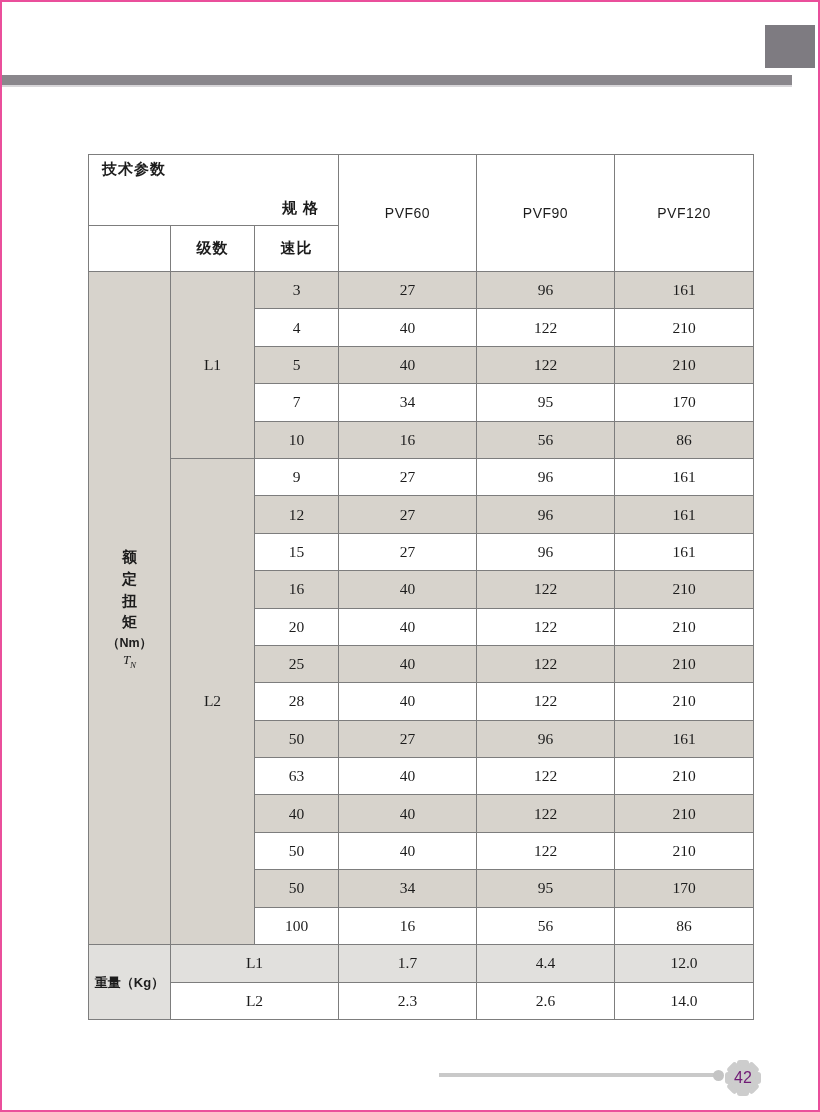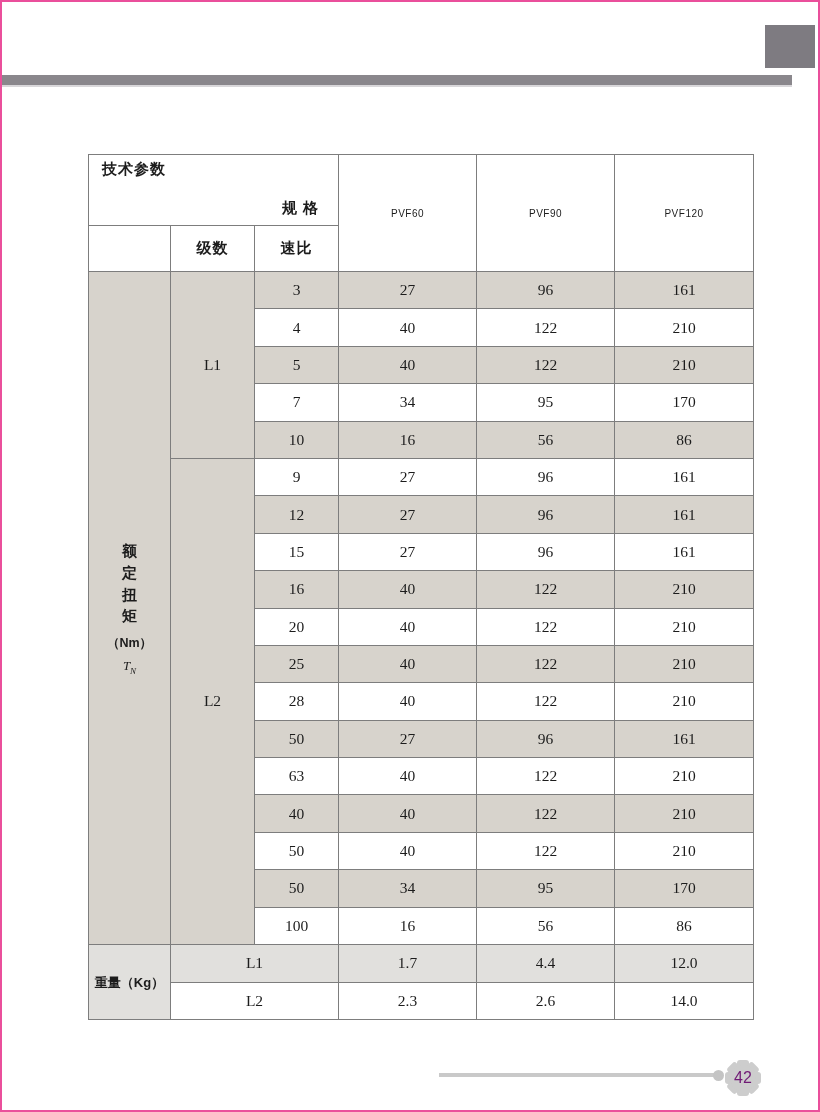--- a/index.html
+++ b/index.html
@@ -14,39 +14,39 @@
   .top-square{position:absolute;left:763px;top:23px;width:50px;height:43px;
               background:#7e7b81;}
 
   
   .tbl-wrap{position:absolute;left:86px;top:152px;}
   table{border-collapse:collapse;table-layout:fixed;width:665px;}
   td{border:1px solid #7d7d7d;text-align:center;vertical-align:middle;
      padding:0;font-size:15px;overflow:hidden;}
   .num{font-family:"Liberation Serif",serif;font-size:15.5px;}
   .cn{font-weight:bold;font-size:15px;letter-spacing:1px;}
-  .model{font-size:10px;letter-spacing:0.5px;}
+  .model{font-size:14px;letter-spacing:0.5px;}
   tr.hr1{height:71px;} tr.hr2{height:46px;}
   tr.dr{height:37.4px;} tr.wr{height:37.5px;}
 
   tr.sh td{background:#d7d3cc;}
   tr.wsh td{background:#e1e0dd;}
   td.c-stage{background:#d7d3cc;}
   td.c-lt{background:#e4e4e2;}
   td.c-white{background:#ffffff;}
 
   
   .diag{position:relative;height:100%;width:100%;}
   .diag svg{position:absolute;left:0;top:0;width:100%;height:100%;display:block;}
   .diag .bl{position:absolute;left:13px;bottom:11px;}
   .diag .tr{position:absolute;right:14px;top:9px;letter-spacing:6px;font-family:Liberation Serif, serif;}
 
   
   .vlab{display:flex;flex-direction:column;align-items:center;justify-content:center;
-        gap:6px;}
+        gap:0;}
   .vname{width:17px;word-break:break-all;line-height:1.45;font-weight:bold;
          font-size:15px;}
   .vunit{font-size:12.5px;font-weight:bold;margin-top:2px;white-space:nowrap;}
   .vsym{font-family:"Liberation Serif",serif;font-style:italic;font-size:13px;}
   .vsym sub{font-size:9px;font-style:italic;}
 
   .wlabel{font-weight:bold;font-size:13px;white-space:nowrap;letter-spacing:0;}
 
   
   .f-line{position:absolute;left:437px;top:1071px;width:280px;height:4px;

